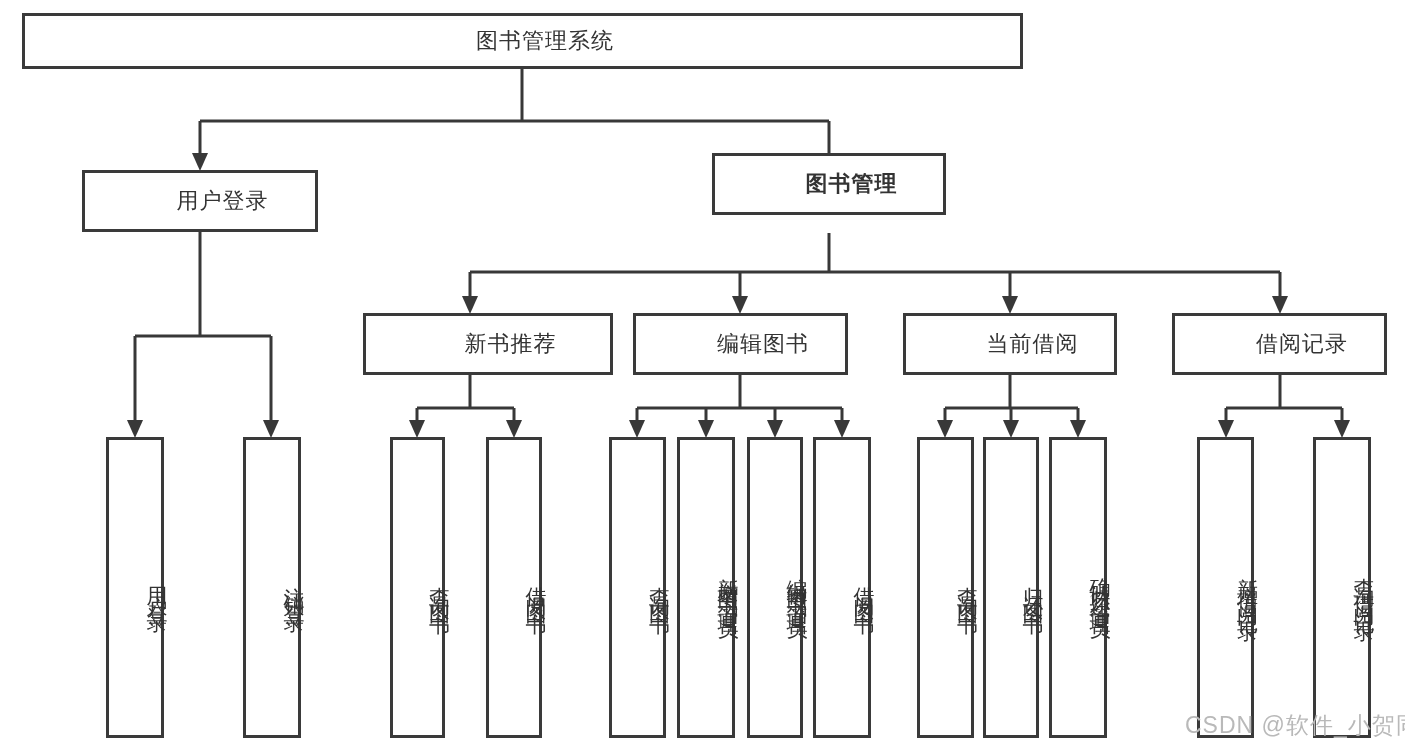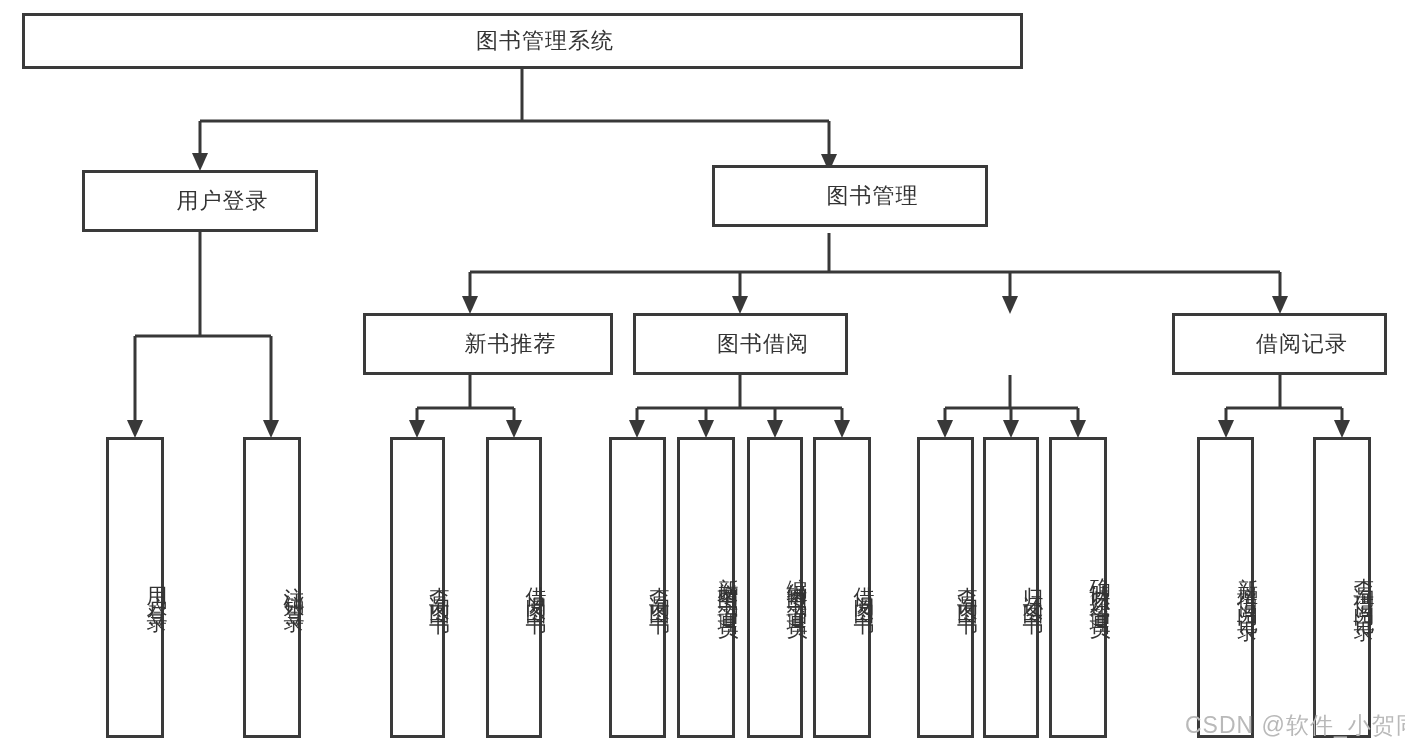--- a/index.html
+++ b/index.html
@@ -114,29 +114,32 @@
     </g>
   </svg>
 
   <div class="box" style="left:22px; top:13px; width:1001px; height:56px;">
     <span class="hlabel">图书管理系统</span>
   </div>
 
   <div class="box" style="left:82px; top:170px; width:236px; height:62px;">
     <span class="hlabel">用户登录</span>
   </div>
-  <div class="box" style="left:712px; top:165px; width:276px; height:62px;">
+  <div class="box" style="left:712px; top:153px; width:234px; height:62px;font-weight:bold;">
     <span class="hlabel">图书管理</span>
   </div>
 
   <div class="box" style="left:363px; top:313px; width:250px; height:62px;">
     <span class="hlabel">新书推荐</span>
   </div>
   <div class="box" style="left:633px; top:313px; width:215px; height:62px;">
-    <span class="hlabel">图书借阅</span>
+    <span class="hlabel">编辑图书</span>
+  </div>
+  <div class="box" style="left:903px; top:313px; width:214px; height:62px;">
+    <span class="hlabel">当前借阅</span>
   </div>
   <div class="box" style="left:1172px; top:313px; width:215px; height:62px;">
     <span class="hlabel">借阅记录</span>
   </div>
 
   <div class="box leaf" style="left:106px; width:58px;">
     <span class="vlabel">用户登录</span>
   </div>
   <div class="box leaf" style="left:243px; width:58px;">
     <span class="vlabel">注销登录</span>

